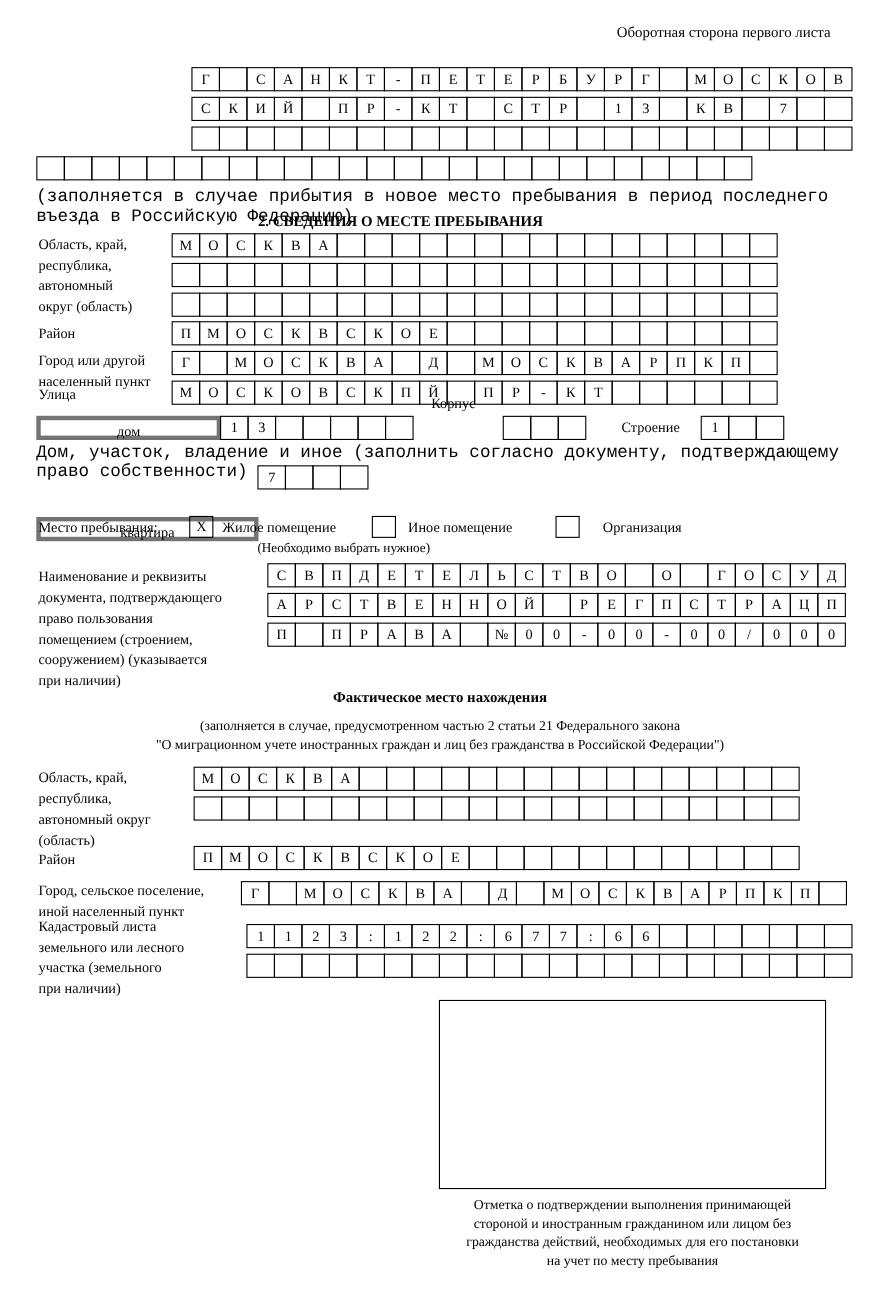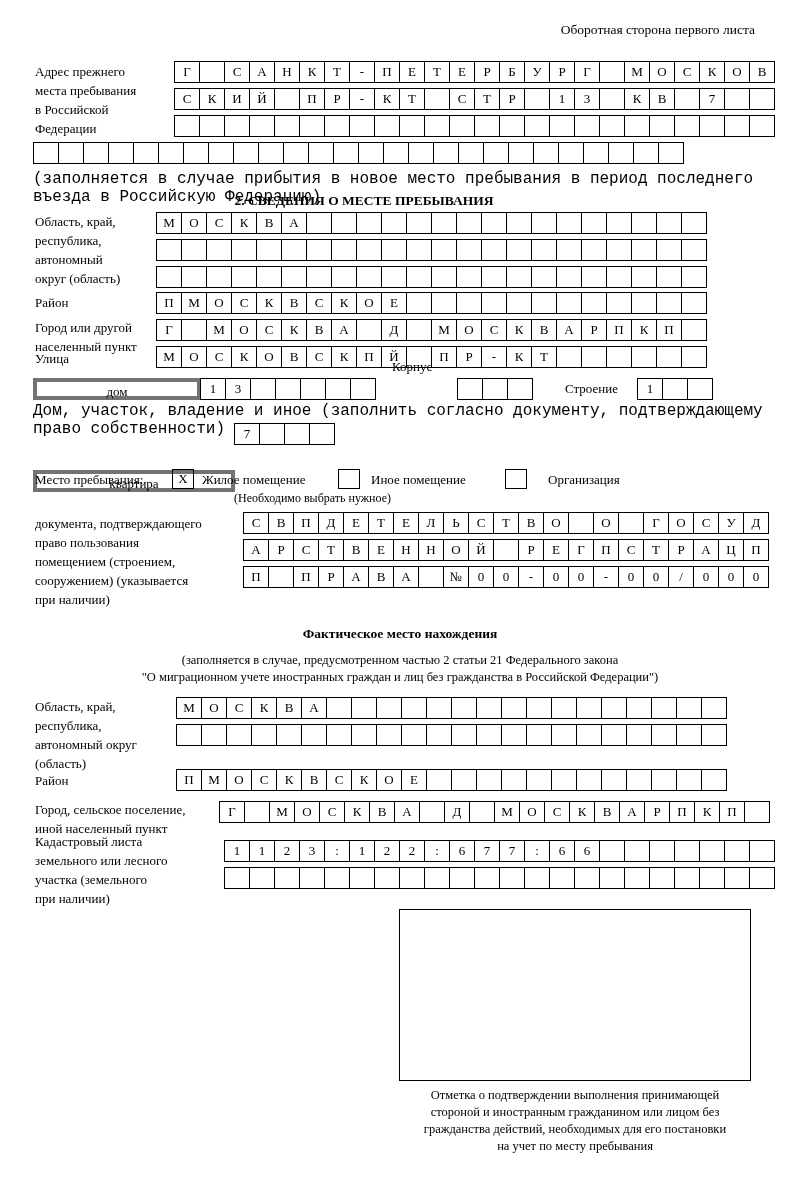--- a/index.html
+++ b/index.html
@@ -66,26 +66,20 @@
     vertical-align:middle;
   }
 </style>
 </head>
 <body>
 
 <div class="page">
 
   <div class="hdr-right">Оборотная сторона первого листа</div>
 
-  <div class="abs lbl" style="left:35px;top:62px;width:145px;">
-    <div>Адрес прежнего</div>
-    <div>места пребывания</div>
-    <div>в Российской</div>
-    <div>Федерации</div>
-  </div>
 
   <div class="abs boxrow" id="pa-r0" style="left:174px;top:61px;">
       <div class="cell">Г</div>
       <div class="cell"></div>
       <div class="cell">С</div>
       <div class="cell">А</div>
       <div class="cell">Н</div>
       <div class="cell">К</div>
       <div class="cell">Т</div>
       <div class="cell">-</div>
@@ -388,20 +382,21 @@
   <div class="abs lbl" style="left:35px;top:470px;">Место пребывания:</div>
   <div class="abs checkbox" style="left:172px;top:469px;">X</div>
   <div class="abs lbl" style="left:202px;top:470px;">Жилое помещение</div>
   <div class="abs checkbox" style="left:338px;top:469px;"></div>
   <div class="abs lbl" style="left:371px;top:470px;">Иное помещение</div>
   <div class="abs checkbox" style="left:505px;top:469px;"></div>
   <div class="abs lbl" style="left:548px;top:470px;">Организация</div>
   <div class="abs lbl-small" style="left:234px;top:491px;">(Необходимо выбрать нужное)</div>
 
   <div class="abs lbl" style="left:35px;top:514px;width:205px;">
+    <div>Наименование и реквизиты</div>
     <div>документа, подтверждающего</div>
     <div>право пользования</div>
     <div>помещением (строением,</div>
     <div>сооружением) (указывается</div>
     <div>при наличии)</div>
   </div>
   <div class="abs boxrow" id="s2doc-0" style="left:243px;top:512px;">
       <div class="cell">С</div>
       <div class="cell">В</div>
       <div class="cell">П</div>

